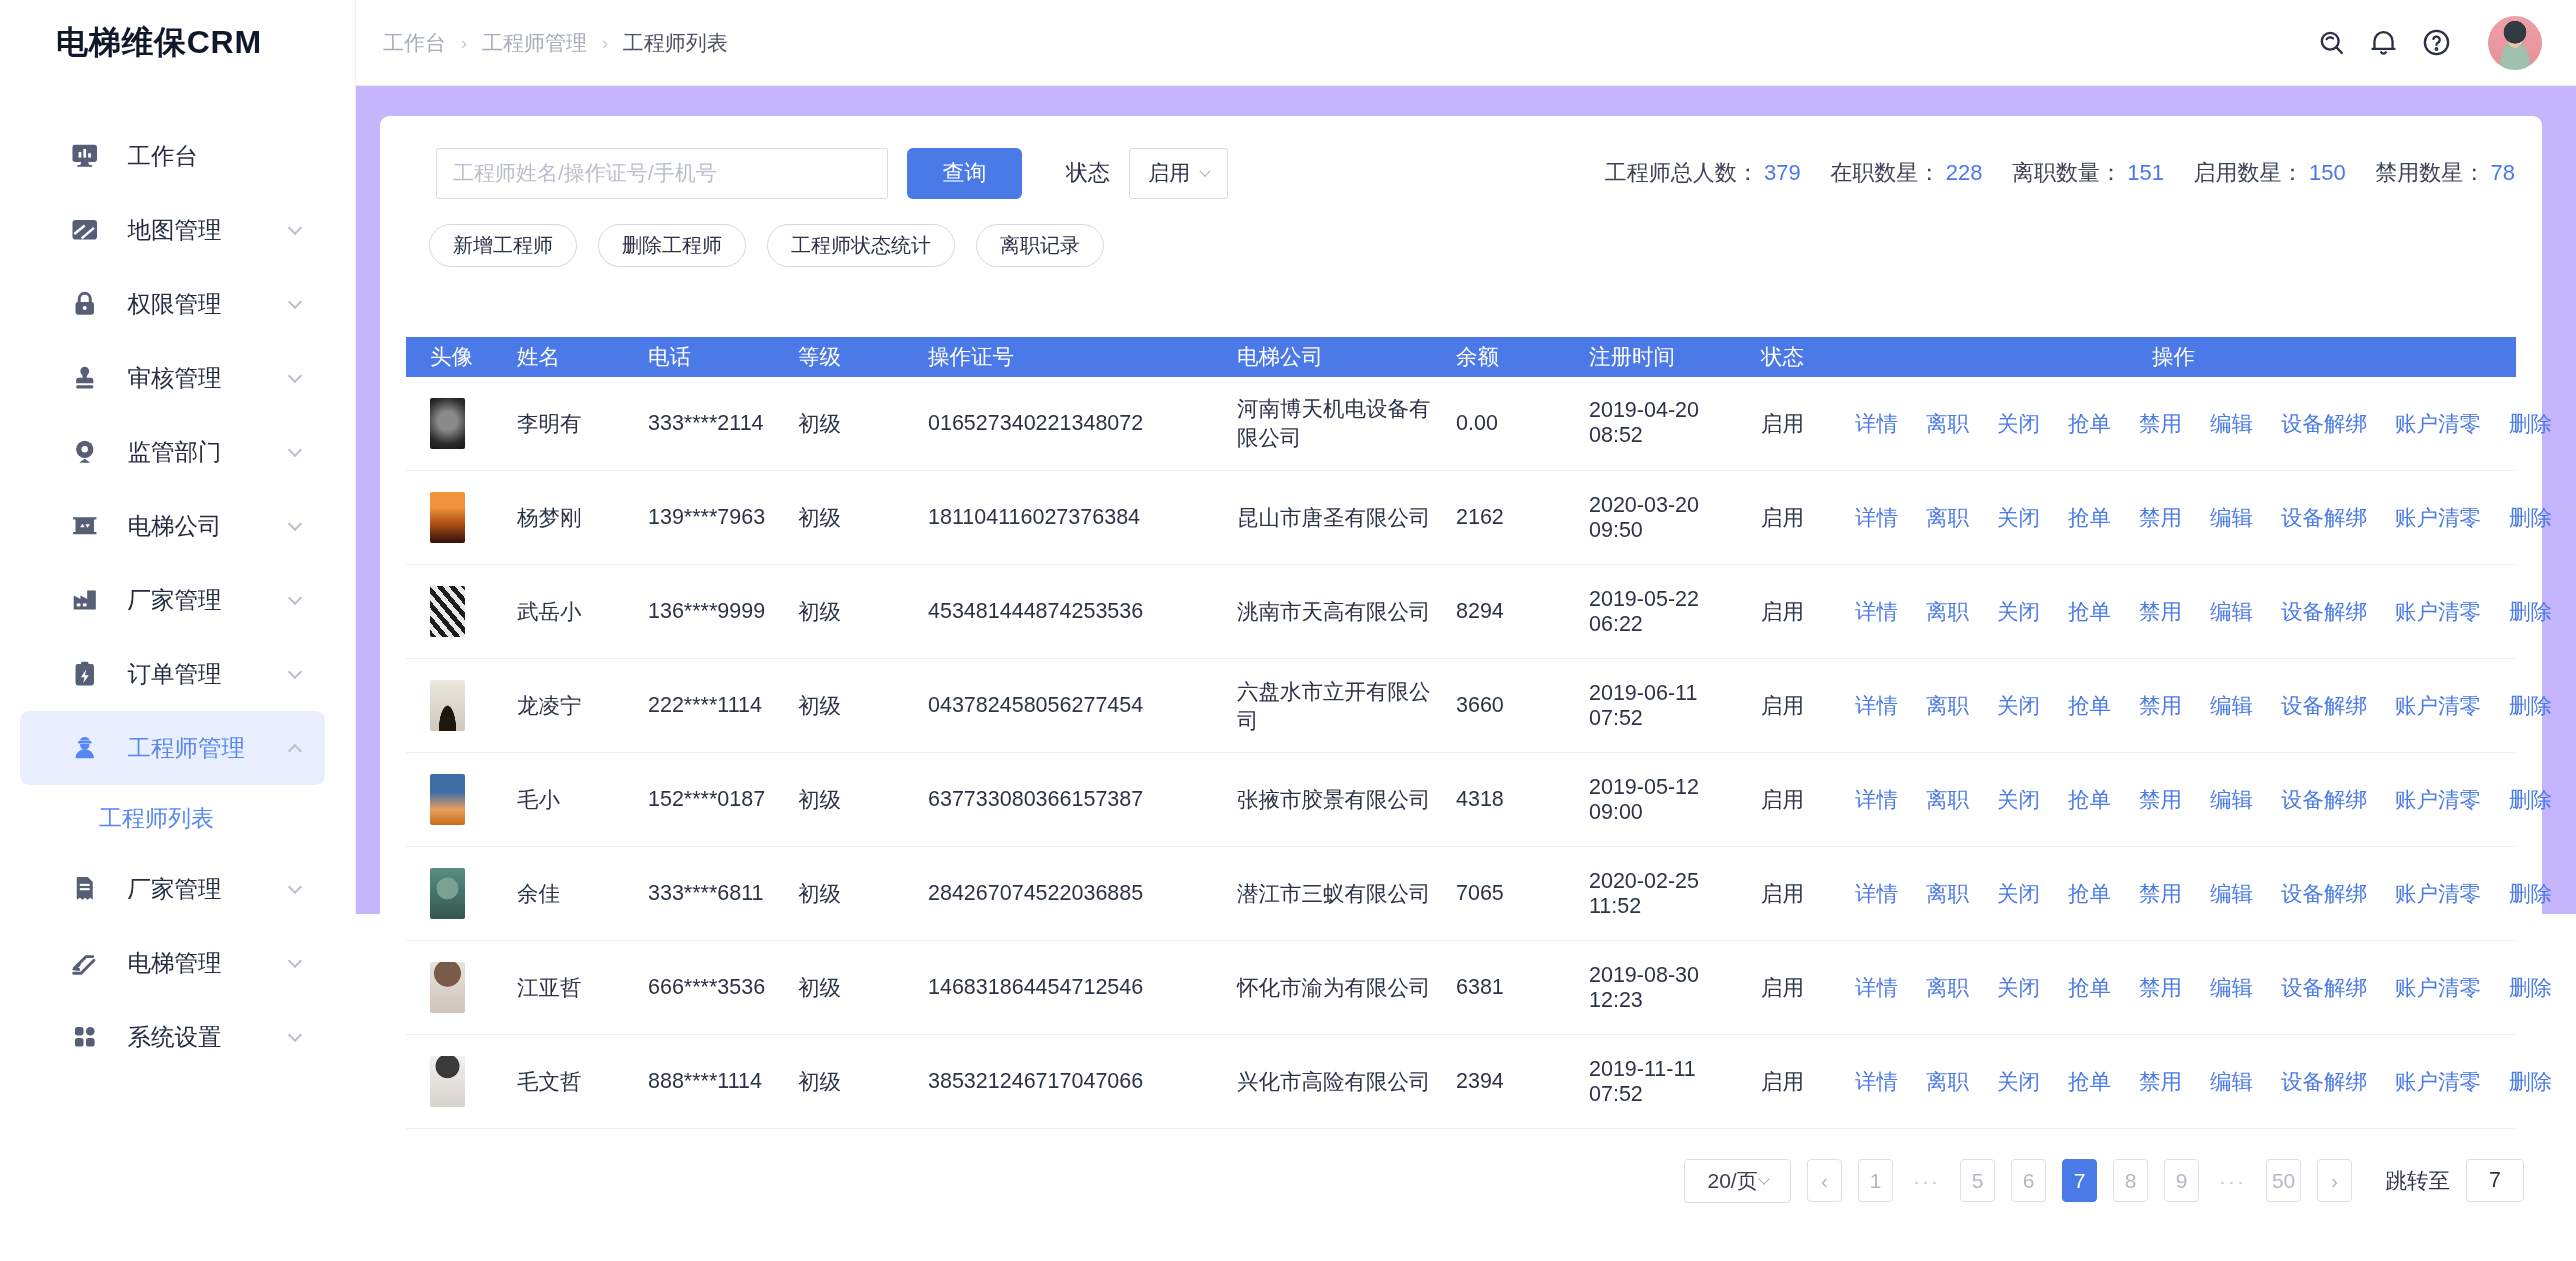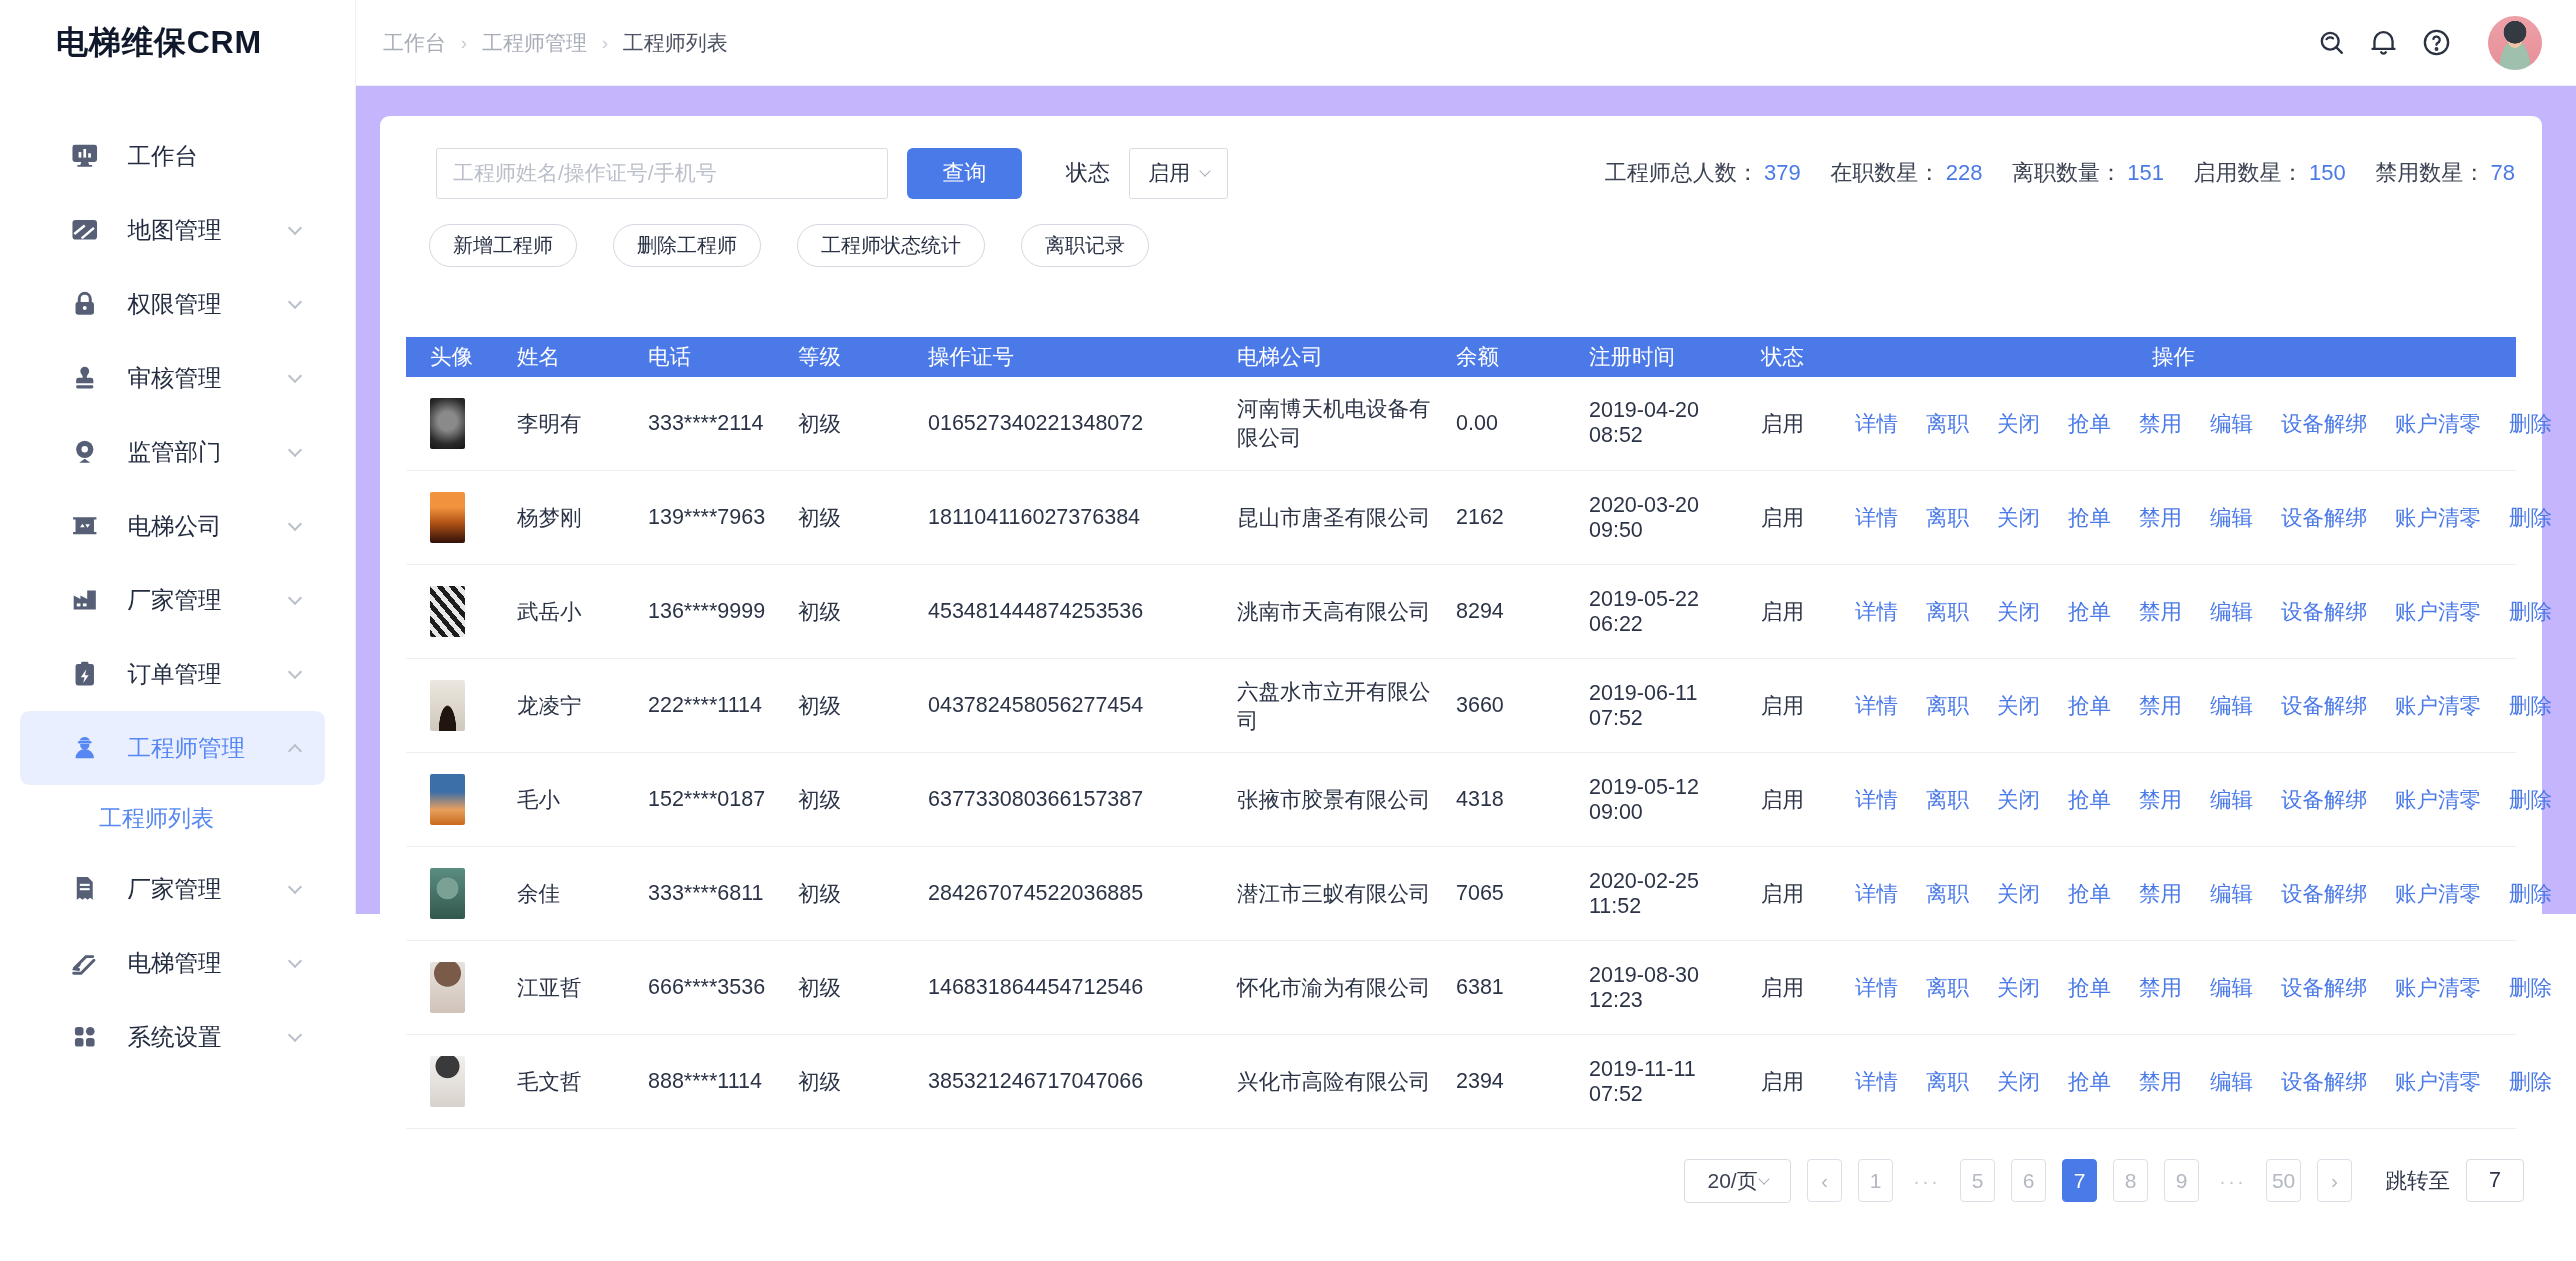--- a/index.html
+++ b/index.html
@@ -55,21 +55,21 @@
   .status-lbl { margin-left:44px; font-size:22px; color:#2b3346; }
   .select { margin-left:19px; width:99px; height:51px; border:0.7px solid #d8dbe2; border-radius:2.7px;
     display:flex; align-items:center; justify-content:center; gap:10.7px; font-size:21px;
     color:#2b3346; cursor:pointer; background:#fff; }
   .chev-sm { width:8px; height:8px; border-right:1.7px solid #a9aeb8; border-bottom:1.7px solid #a9aeb8;
     transform:rotate(45deg); margin-top:-4px; }
   .stats { margin-left:auto; display:flex; gap:29.5px; font-size:22px; white-space:nowrap; }
   .stat { color:#3c4352; }
   .stat .val { color:#4a79e8; margin-left:5.4px; }
 
-  .pills { display:flex; gap:36px; padding:25px 27px 0 49px; }
+  .pills { display:flex; gap:21px; padding:25px 27px 0 49px; }
   .pill { height:43px; padding:0 23px; border:0.7px solid #d3d7df; border-radius:21.5px; background:#fff;
     font-size:20px; color:#2b3346; cursor:pointer; }
 
   
   table { border-collapse:collapse; table-layout:fixed; width:2110px; margin:70px 0 0 26px; }
   th { background:#4b79e8; color:#fff; font-size:21.5px; font-weight:500; height:40px;
     text-align:left; padding-left:24px; }
   th.center { text-align:center; padding-left:0; }
   td { font-size:21.5px; color:#2b3346; height:94px; padding-left:24px; }
   tbody tr { border-bottom:0.7px solid #efeff3; }

